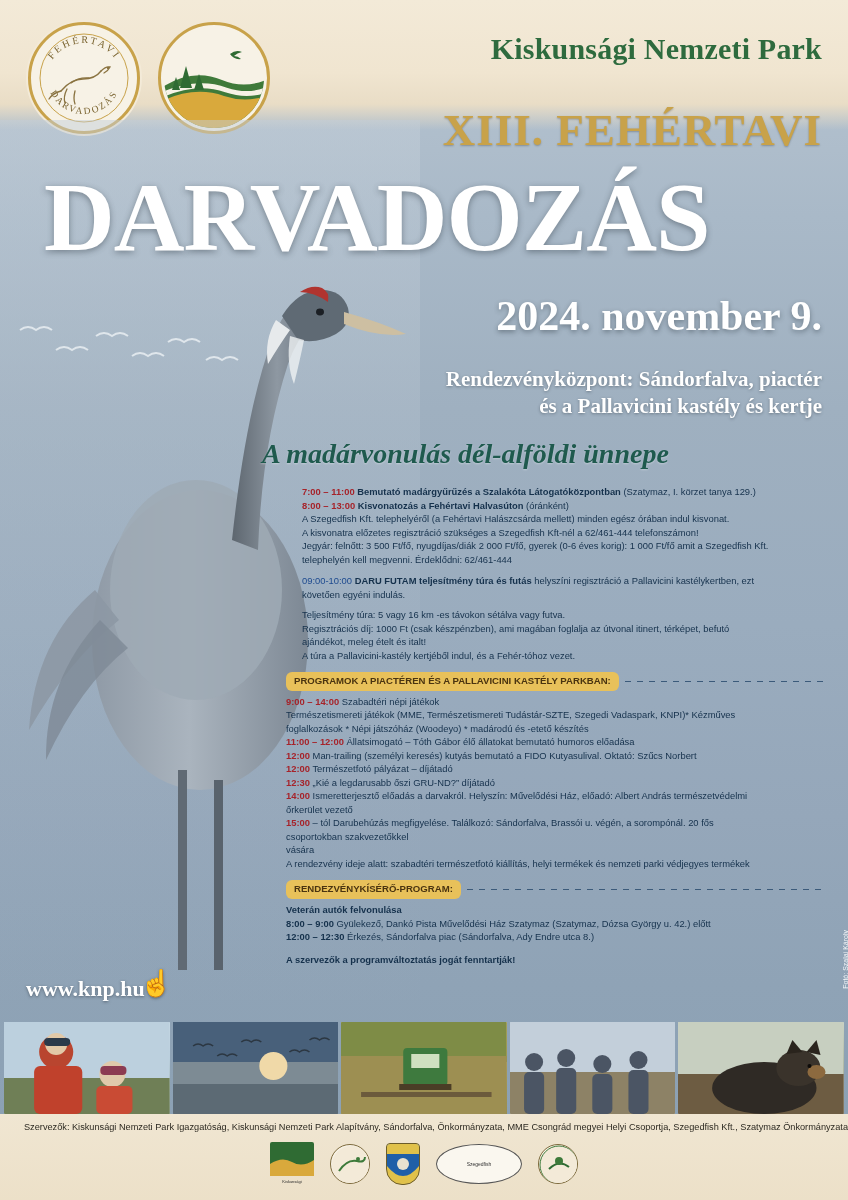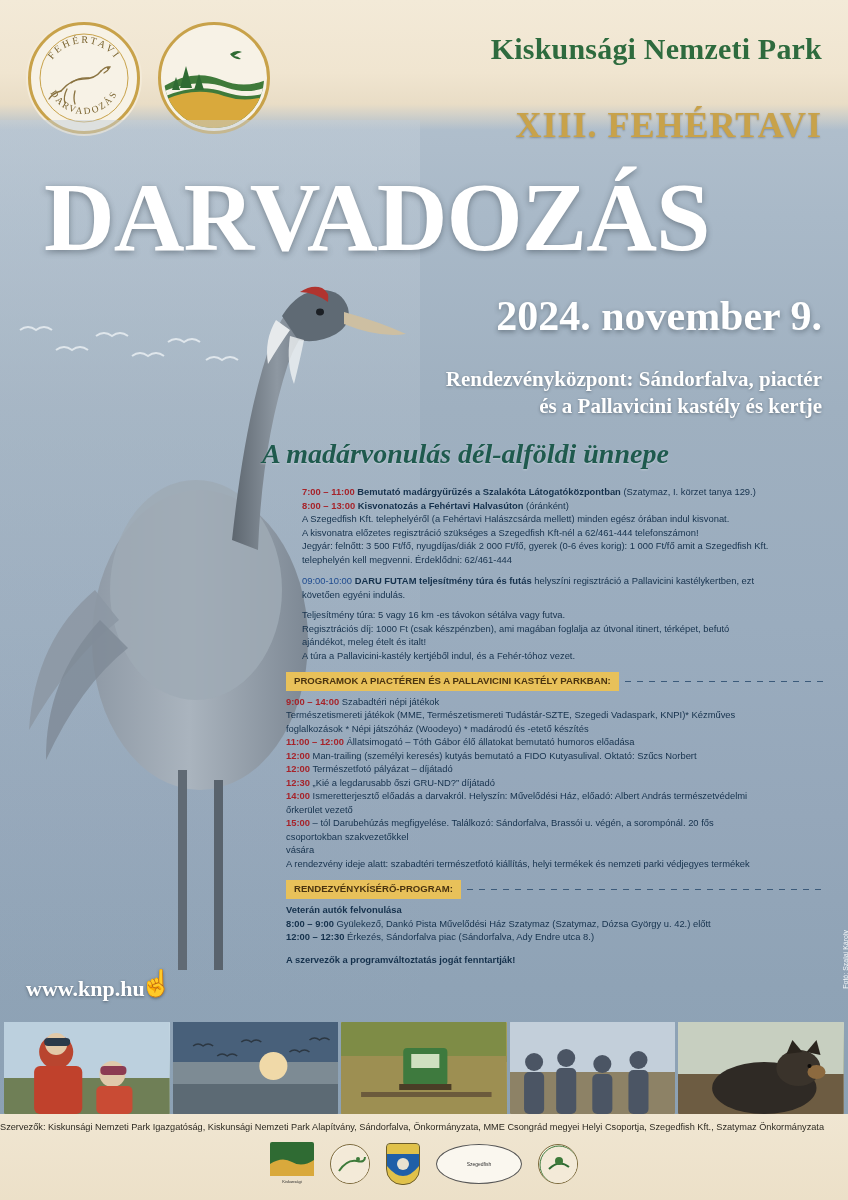--- a/index.html
+++ b/index.html
@@ -51,21 +51,21 @@
 
   
   .knp-title {
     position: absolute; right: 26px; top: 32px;
     font-family: "Liberation Serif", serif;
     font-size: 30px; font-weight: 700; color: #2e6b3e; letter-spacing: .2px;
   }
   .xiii-title {
     position: absolute; right: 26px; top: 104px;
     font-family: "Liberation Serif", serif;
-    font-size: 36px; font-weight: 700; color: #c8a24a;
+    font-size: 45px; font-weight: 700; color: #c8a24a;
     letter-spacing: 1px;
     text-shadow: 0 1px 2px rgba(0,0,0,.25);
   }
   .main-title {
     position: absolute; left: 44px; top: 168px; width: 790px;
     font-family: "Liberation Serif", serif;
     font-size: 98px; line-height: 1; font-weight: 700; color: #ffffff;
     letter-spacing: -1px;
     text-shadow: 0 2px 6px rgba(40,50,60,.45);
   }
@@ -100,21 +100,21 @@
   .b { font-weight: bold; }
   .red { color: #a6232a; font-weight: bold; }
   .navy { color: #15314c; }
   .bluehead { color: #1d4a8f; font-weight: normal; }
 
   .section-head {
     display: flex; align-items: center; gap: 6px; margin: 10px 0 5px 0;
   }
   .section-head .tag {
     background: #e8c15a; color: #4a3410; font-weight: bold;
-    font-size: 9.6px; padding: 3px 8px; border-radius: 0;
+    font-size: 9.6px; padding: 3px 8px; border-radius: 6px;
     white-space: nowrap;
   }
   .section-head .dashes {
     flex: 1; height: 1px;
     background-image: linear-gradient(to right,#3b5a7a 0 6px, transparent 6px 12px);
     background-size: 12px 1px;
   }
 
   
   .www {
@@ -146,21 +146,21 @@
   .p3 { background: linear-gradient(180deg,#e6c98a 0%,#bfa35d 35%,#6c7a3a 70%,#4e5d2c 100%); }
   .p4 { background: linear-gradient(180deg,#c8d6e2 0%,#9fb0a2 45%,#77694f 100%); }
   .p5 { background: linear-gradient(180deg,#cfd8c9 0%,#9aa78c 40%,#6b5a42 100%); }
 
   
   .bottom-band {
     position: absolute; left: 0; top: 1114px; width: 848px; height: 86px;
     background: linear-gradient(180deg,#f0e6d2 0%, #ece0c8 100%);
   }
   .organizers {
-    position: absolute; left: 0; top: 1122px; width: 848px; text-align: left;
+    position: absolute; left: 0; top: 1122px; width: 848px; text-align: right;
     font-size: 9.2px; color: #2d2a22;
   }
   .sponsor-row {
     position: absolute; left: 0; top: 1142px; width: 848px;
     display: flex; justify-content: center; align-items: center; gap: 16px;
   }
   .sp { height: 44px; display: flex; align-items: center; justify-content: center; }
   .sp-knp { width: 44px; }
   .sp-c { width: 40px; height: 40px; border-radius: 50%; border: 1px solid #7d6a3c; background: #f7f2e6; position: relative; overflow: hidden; }
   .sp-shield { width: 34px; height: 42px; background: #e0c14a; border: 1px solid #6b5c2a; border-radius: 4px 4px 16px 16px; position: relative; overflow: hidden; }

